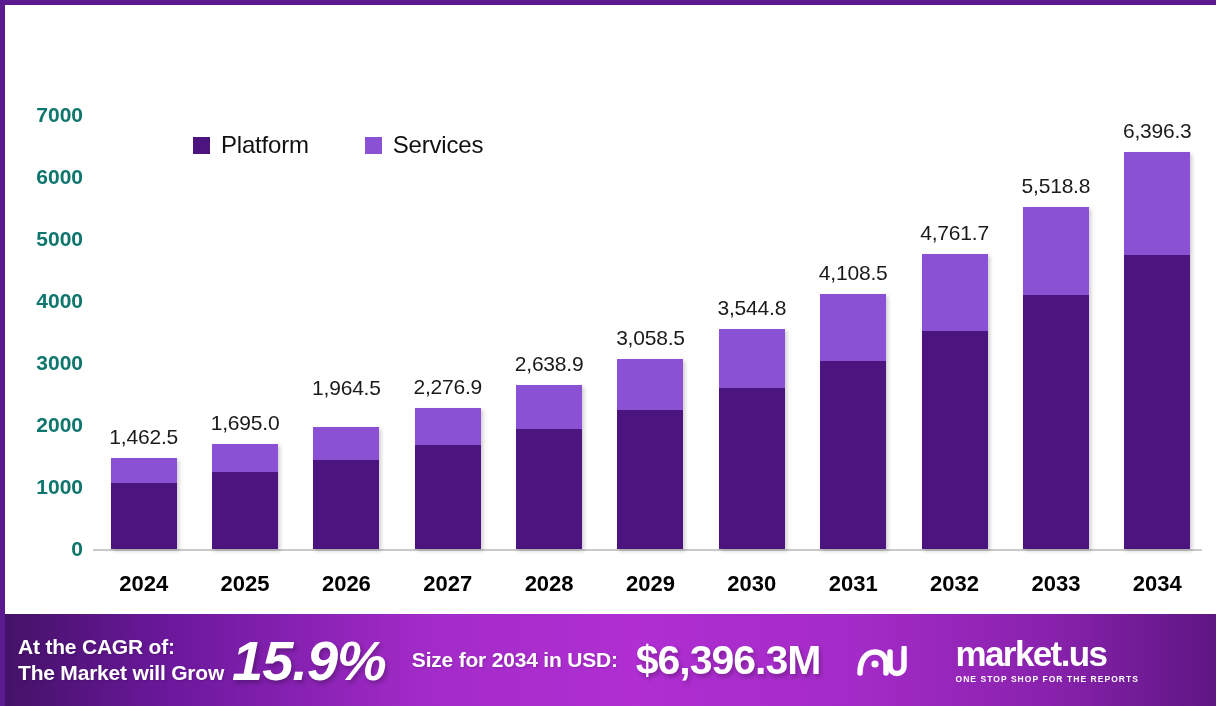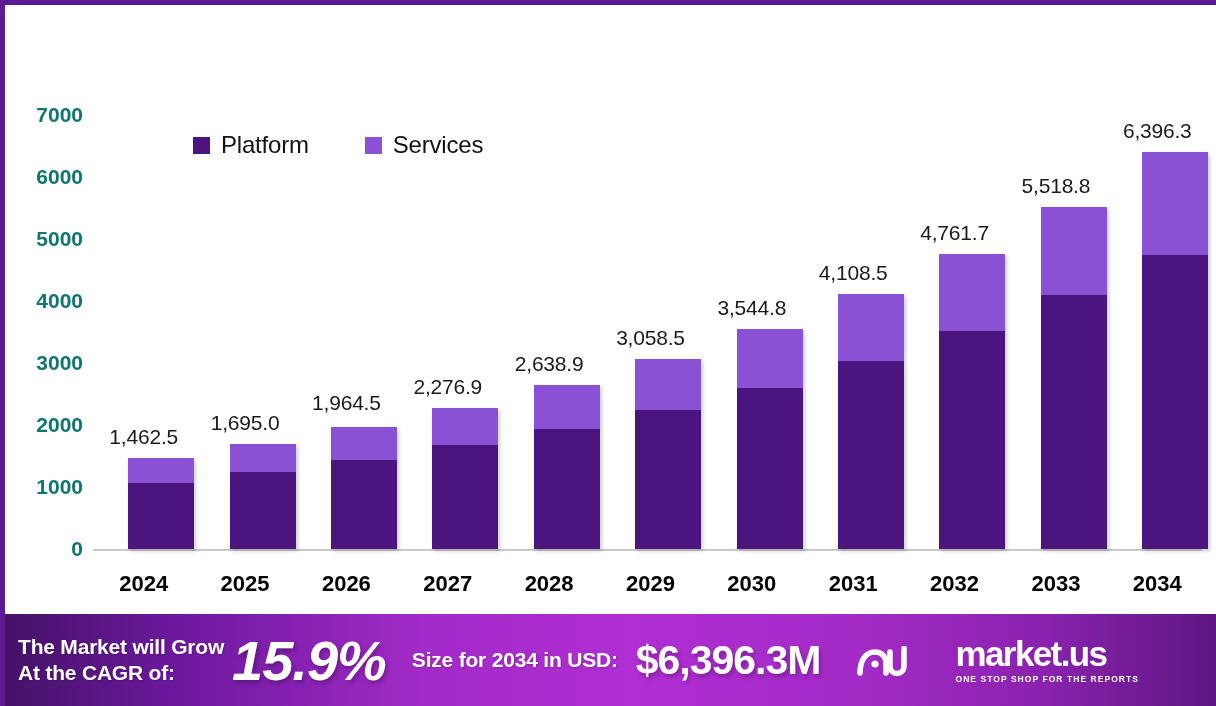--- a/index.html
+++ b/index.html
@@ -87,21 +87,21 @@
     justify-content: space-around;
   }
 
   .bar-col {
     position: relative;
     width: 9.09%;
     height: 100%;
     display: flex;
     flex-direction: column;
     justify-content: flex-end;
-    align-items: flex-end;
+    align-items: center;
   }
 
   .bar-stack {
     position: relative;
     width: 66px;
     display: flex;
     flex-direction: column;
     justify-content: flex-end;
     box-shadow: 2px 2px 4px rgba(0,0,0,0.20);
   }
@@ -267,21 +267,21 @@
           </div>
         </div>
         <div class="bar-col">
           <div class="bar-total" style="bottom: 114.09px;">1,695.0</div>
           <div class="bar-stack" style="height: 105.09px;">
             <div class="seg-services" style="height: 28.148px; background: rgb(139, 81, 212);"></div>
             <div class="seg-platform" style="height: 76.942px; background: rgb(76, 20, 127);"></div>
           </div>
         </div>
         <div class="bar-col">
-          <div class="bar-total" style="bottom: 134px;">1,964.5</div>
+          <div class="bar-total" style="bottom: 149px;">1,964.5</div>
           <div class="bar-stack" style="height: 121.799px;">
             <div class="seg-services" style="height: 32.519px; background: rgb(139, 81, 212);"></div>
             <div class="seg-platform" style="height: 89.28px; background: rgb(76, 20, 127);"></div>
           </div>
         </div>
         <div class="bar-col">
           <div class="bar-total" style="bottom: 150.168px;">2,276.9</div>
           <div class="bar-stack" style="height: 141.168px;">
             <div class="seg-services" style="height: 37.6278px; background: rgb(139, 81, 212);"></div>
             <div class="seg-platform" style="height: 103.54px; background: rgb(76, 20, 127);"></div>
@@ -362,22 +362,22 @@
       <div class="legend-item">
         <span class="legend-swatch" style="background: rgb(139, 81, 212);"></span>
         <span class="legend-label">Services</span>
       </div>
     </div>
 
   <div class="banner">
 
     <div class="banner-block">
       <div class="banner-caption">
+        <div>At the CAGR of:</div>
         <div>The Market will Grow</div>
-        <div>At the CAGR of:</div>
       </div>
       <div class="banner-value cagr-value">15.9%</div>
     </div>
 
     <div class="spacer-a"></div>
 
     <div class="banner-block">
       <div class="banner-caption">
         <div>Size for 2034 in USD:</div>
       </div>

